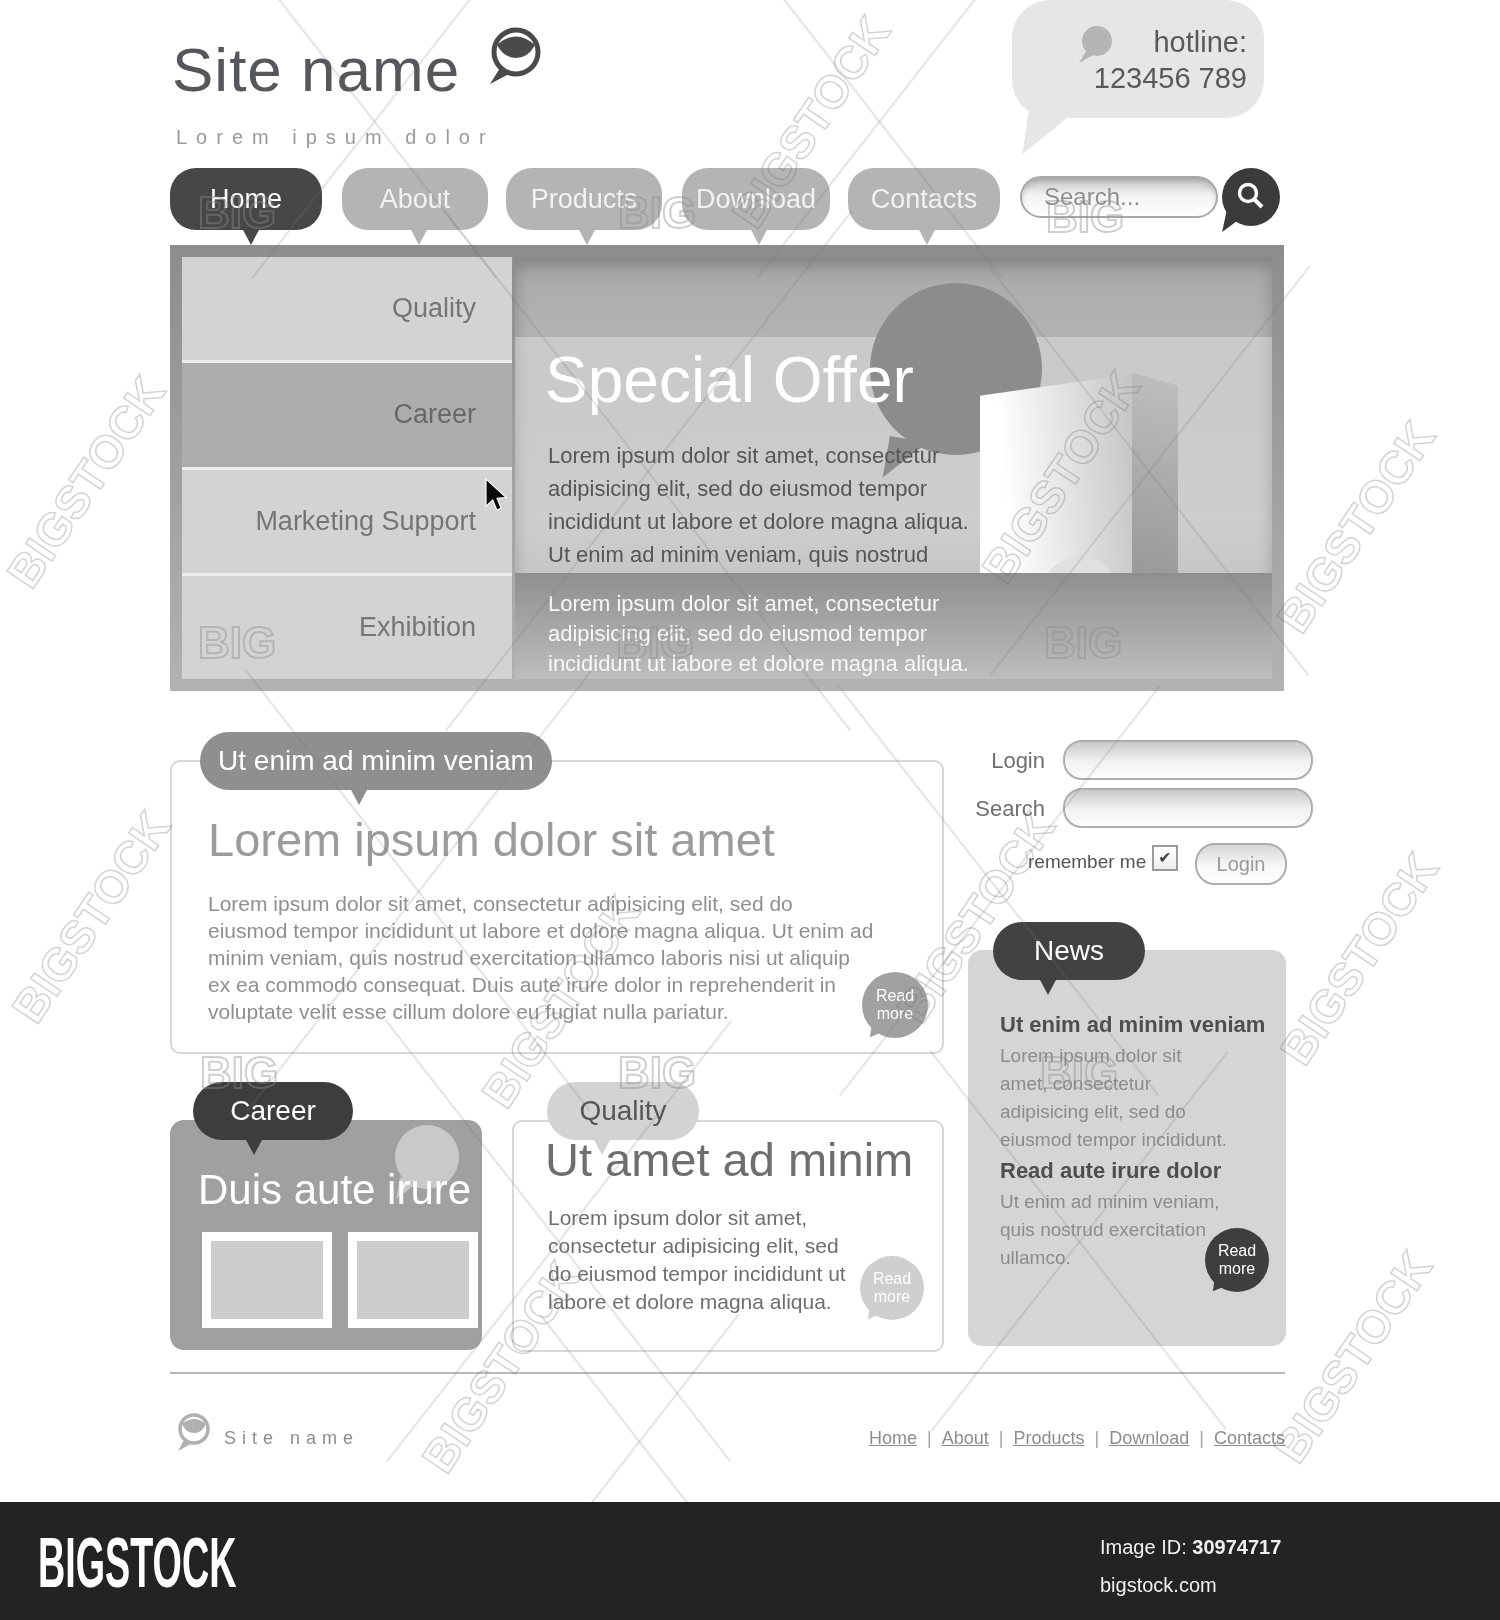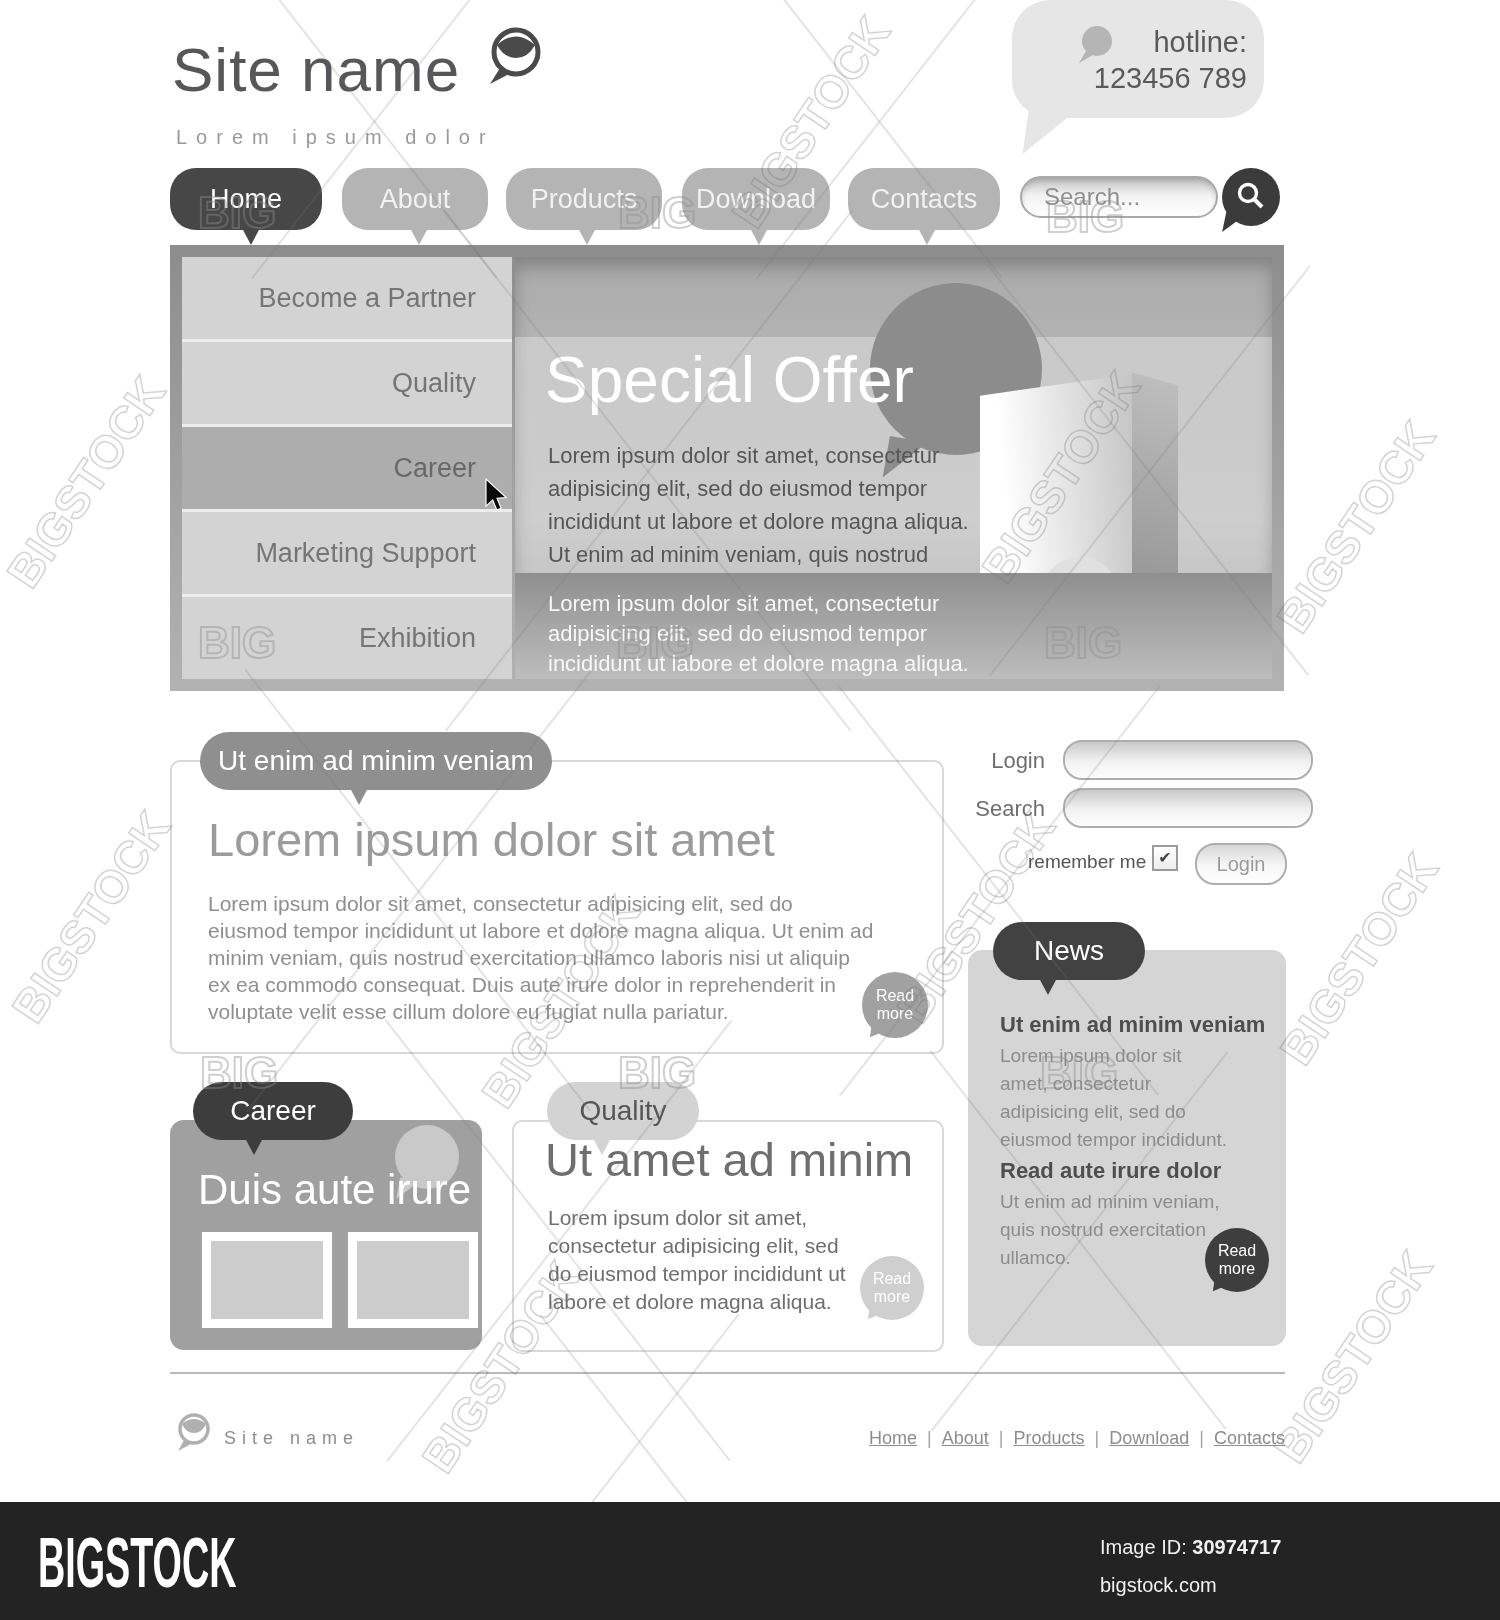--- a/index.html
+++ b/index.html
@@ -160,21 +160,20 @@
   <div class="search-btn">
     <div class="search-btn-tail"></div>
     <svg class="search-glass" viewBox="0 0 32 32">
       <circle cx="13" cy="13" r="8.5" fill="none" stroke="#ffffff" stroke-width="3.4"></circle>
       <line x1="19.5" y1="19.5" x2="27" y2="27" stroke="#ffffff" stroke-width="4"></line>
     </svg>
   </div>
 
   <div class="banner">
     <div class="banner-menu">
-      <div class="menu-item">Become a Partner</div>
       <div class="menu-item">Quality</div>
       <div class="menu-item active">Career</div>
       <div class="menu-item">Marketing Support</div>
       <div class="menu-item">Exhibition</div>
     </div>
     <div class="banner-content">
       <div class="banner-band"></div>
       <div class="bubble-big">
         <div class="bubble-big-tail"></div>
       </div>

